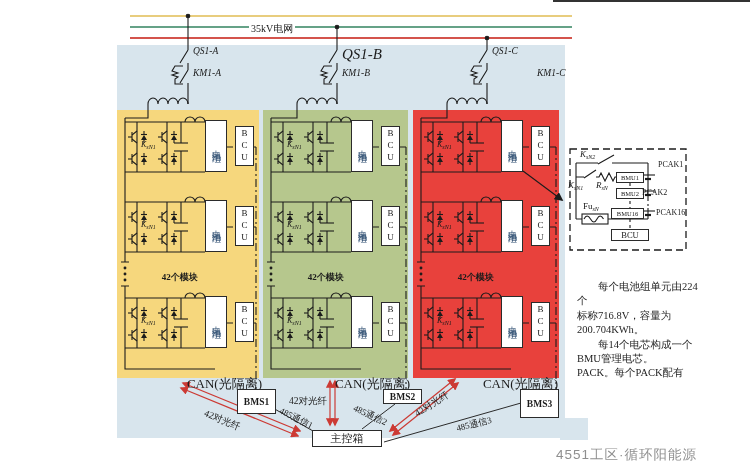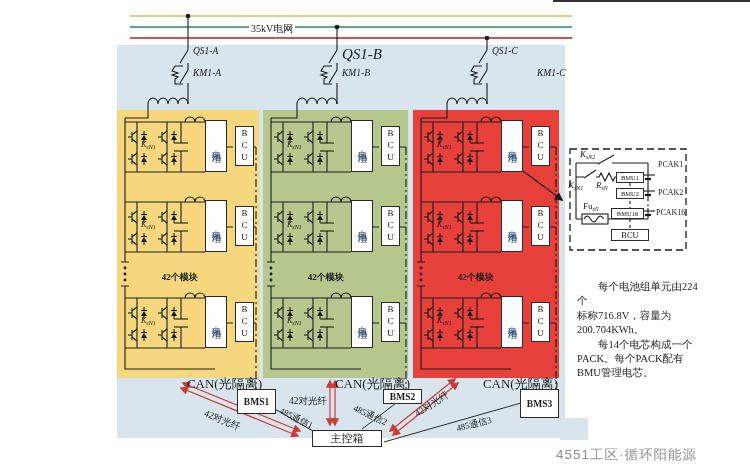--- a/index.html
+++ b/index.html
@@ -233,27 +233,27 @@
   <span class="lbl" style="left:596px;top:180px;font-size:9px;">
     <span class="it">R</span><span class="sub">sN</span>
   </span>
   <span class="lbl" style="left:583px;top:201px;font-size:9px;">
     <span>Fu</span><span class="sub">sN</span>
   </span>
   <div class="box dlbl" style="left:616px;top:172px;width:28px;height:11px;font-size:6.5px;">BMU1</div>
   <div class="box dlbl" style="left:616px;top:188px;width:28px;height:11px;font-size:6.5px;">BMU2</div>
   <div class="box dlbl" style="left:611px;top:208px;width:33px;height:11px;font-size:6.5px;">BMU16</div>
   <div class="lbl pcak" style="left:658px;top:160px;">PCAK1</div>
-  <div class="lbl pcak" style="left:658px;top:188px;">PCAK2</div>
+  <div class="lbl pcak" style="left:642px;top:188px;">PCAK2</div>
   <div class="lbl pcak" style="left:656px;top:208px;">PCAK16</div>
   <div class="box" style="left:611px;top:229px;width:38px;height:12px;font-size:8.5px;">BCU</div>
 
   <div class="note">
     <div class="ind">每个电池组单元由224个</div>
     <div>标称716.8V，容量为</div>
     <div>200.704KWh。</div>
     <div class="ind">每14个电芯构成一个</div>
+    <div>BMU管理电芯。</div>
     <div>PACK。每个PACK配有</div>
-    <div>BMU管理电芯。</div>
   </div>
 
   <div class="wm">4551工区·循环阳能源</div>
 </div>
 
 </body></html>

